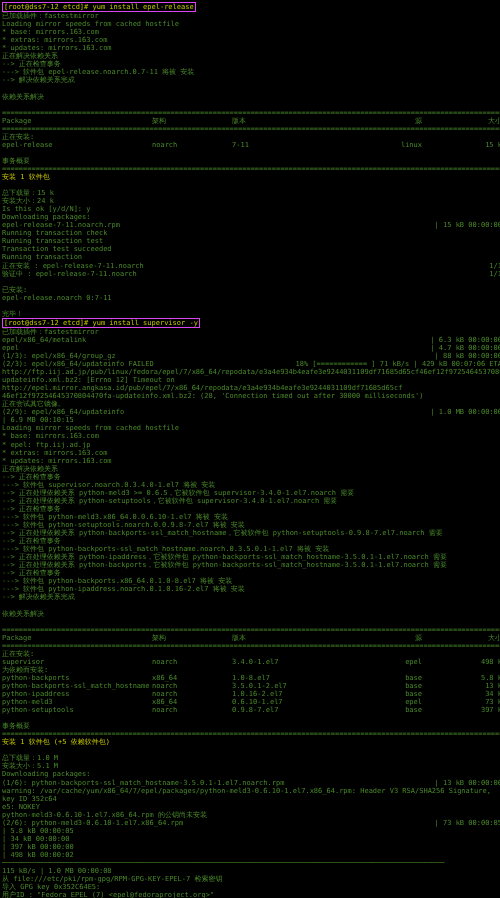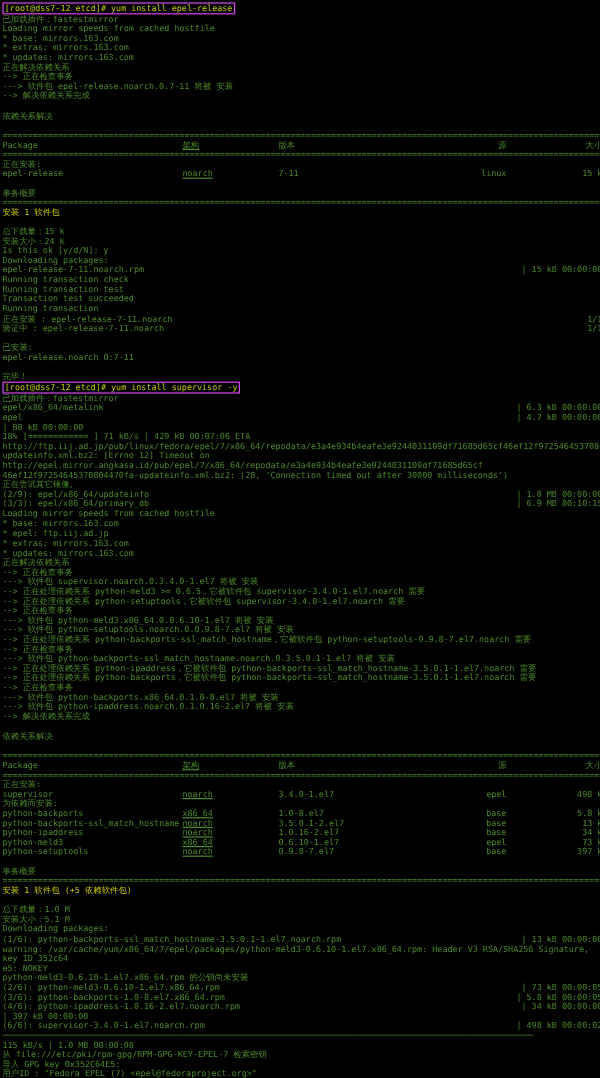--- a/index.html
+++ b/index.html
@@ -11,21 +11,21 @@
     line-height: 1.15;
     color: #4a8a2a;
     width: 500px;
     overflow: hidden;
   }
   .red-box { border: 1px solid #d946ef; display: inline-block; padding: 0 1px; }
   .yellow { color: #c8c800; }
   .sep { color: #4a8a2a; letter-spacing: 0; white-space: nowrap; overflow: hidden; }
   .row { display: flex; }
   .c1 { flex: 0 0 150px; }
-  .c2 { flex: 0 0 80px; text-decoration: underline; }
+  .c2 { flex: 0 0 80px; }
   .c3 { flex: 0 0 80px; }
   .c4 { flex: 1; text-align: right; padding-right: 40px; }
   .c5 { flex: 0 0 40px; text-align: right; }
 </style>
 </head>
 <body>
 
 <div>
 
 <div><span class="red-box"><span class="yellow">[root@dss7-12 etcd]# </span><span class="yellow">yum install epel-release</span></span></div>
@@ -103,34 +103,35 @@
     </div>
 <div class="row">
       <div style="flex:1">epel/x86_64/metalink</div>
       <div>| 6.3 kB  00:00:00</div>
     </div>
 <div class="row">
       <div style="flex:1">epel</div>
       <div>| 4.7 kB  00:00:00</div>
     </div>
 <div class="row">
+      <div style="flex:1">(1/3): epel/x86_64/group_gz</div>
       <div>|  88 kB  00:00:00</div>
     </div>
 <div class="row">
+      <div style="flex:1">(2/3): epel/x86_64/updateinfo  FAILED</div>
       <div>18% [============                                        ]  71 kB/s | 429 kB  00:07:06 ETA</div>
     </div>
 <div>http://ftp.iij.ad.jp/pub/linux/fedora/epel/7/x86_64/repodata/e3a4e934b4eafe3e9244031109df71685d65cf46ef12f97254645370804470fa-updateinfo.xml.bz2: [Errno 12] Timeout on http://epel.mirror.angkasa.id/pub/epel/7/x86_64/repodata/e3a4e934b4eafe3e9244031109df71685d65cf</div>
 <div>46ef12f97254645370804470fa-updateinfo.xml.bz2: (28, 'Connection timed out after 30000 milliseconds')</div>
 <div>正在尝试其它镜像。</div>
 <div class="row">
       <div style="flex:1">(2/9): epel/x86_64/updateinfo</div>
       <div>| 1.0 MB  00:00:00</div>
     </div>
 <div class="row">
-      <div style="flex:1">(3/3): epel/x86_64/primary_db</div>
       <div>| 6.9 MB  00:10:15</div>
     </div>
 <div id="mir2">
       <div>Loading mirror speeds from cached hostfile</div>
       <div> * base: mirrors.163.com</div>
       <div> * epel: ftp.iij.ad.jp</div>
       <div> * extras: mirrors.163.com</div>
       <div> * updates: mirrors.163.com</div>
       <div>正在解决依赖关系</div>
       <div>--&gt; 正在检查事务</div>
@@ -225,32 +226,29 @@
     </div>
 <div>warning: /var/cache/yum/x86_64/7/epel/packages/python-meld3-0.6.10-1.el7.x86_64.rpm: Header V3 RSA/SHA256 Signature, key ID 352c64</div>
 <div>e5: NOKEY</div>
 <div>python-meld3-0.6.10-1.el7.x86_64.rpm 的公钥尚未安装</div>
 <div id="dl2">
       <div class="row">
         <div style="flex:1">(2/6): python-meld3-0.6.10-1.el7.x86_64.rpm</div>
         <div>|  73 kB  00:00:05</div>
       </div>
       <div class="row">
-        <div style="flex:1">(3/6): python-backports-1.0-8.el7.x86_64.rpm</div>
         <div>| 5.8 kB  00:00:05</div>
       </div>
       <div class="row">
-        <div style="flex:1">(4/6): python-ipaddress-1.0.16-2.el7.noarch.rpm</div>
         <div>|  34 kB  00:00:00</div>
       </div>
       <div class="row">
         <div>| 397 kB  00:00:00</div>
       </div>
       <div class="row">
-        <div style="flex:1">(6/6): supervisor-3.4.0-1.el7.noarch.rpm</div>
         <div>| 498 kB  00:00:02</div>
       </div>
     </div>
 <div class="sep">─────────────────────────────────────────────────────────────────────────────────────────────────────────</div>
 <div class="row">
       <div>115 kB/s | 1.0 MB  00:00:08</div>
     </div>
 <div id="gpg">
       <div>从 file:///etc/pki/rpm-gpg/RPM-GPG-KEY-EPEL-7 检索密钥</div>
       <div>导入 GPG key 0x352C64E5:</div>

